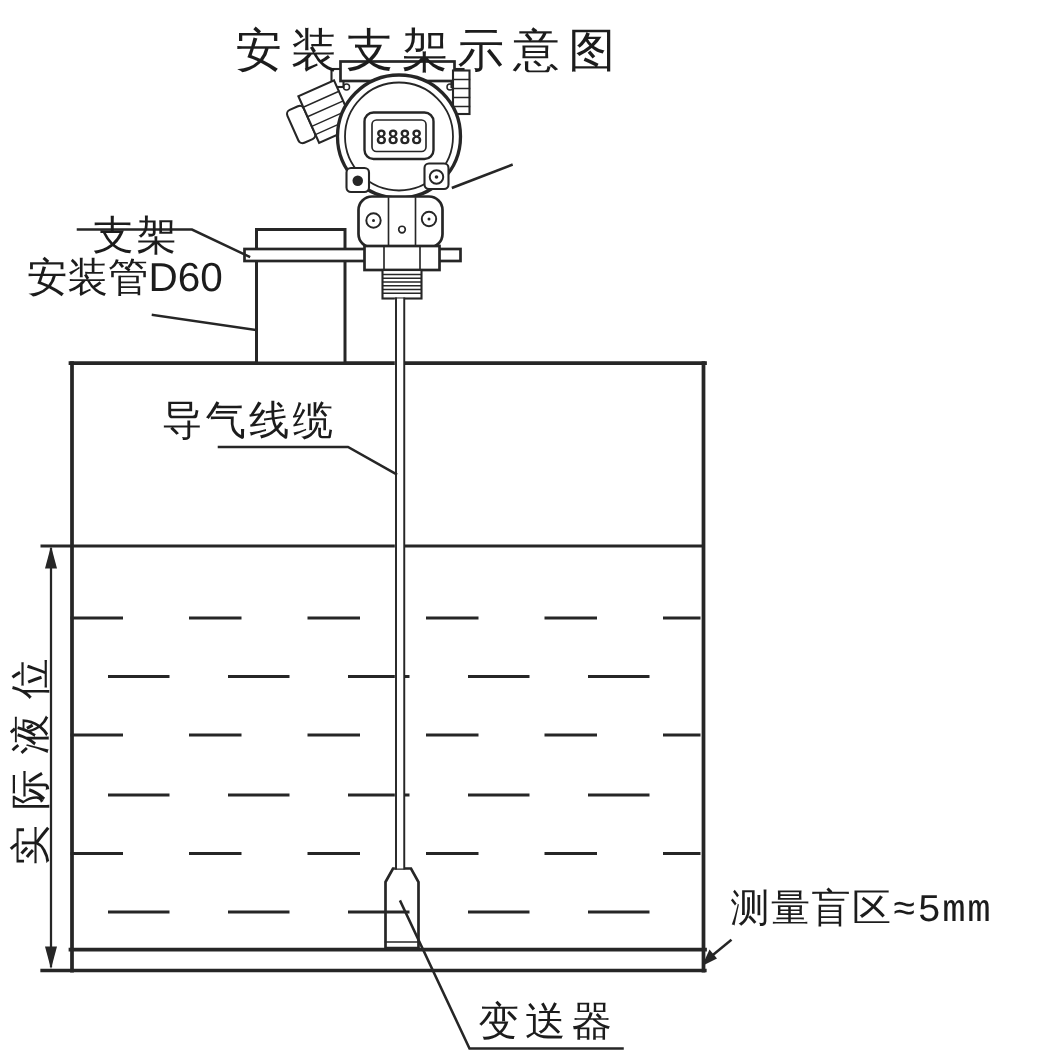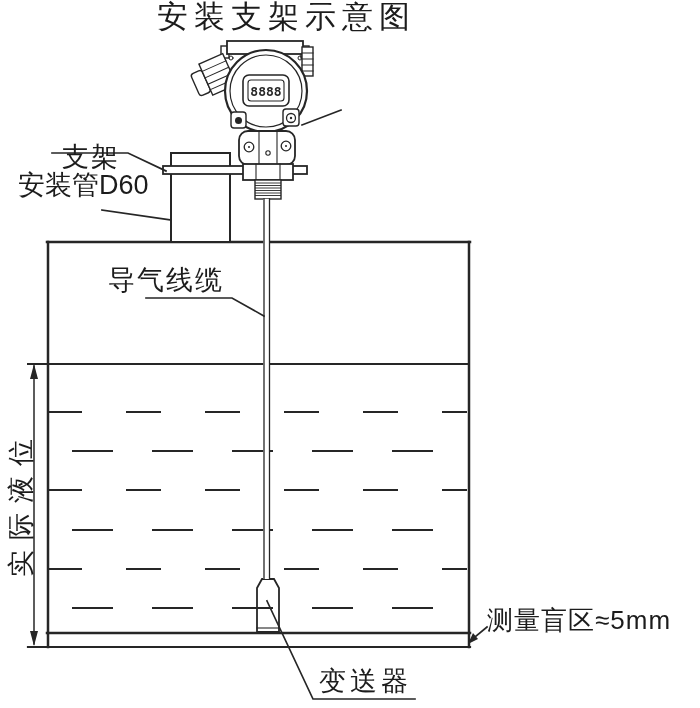--- a/index.html
+++ b/index.html
@@ -136,28 +136,28 @@
         <path d="M52,153 L128,153 L166,171"></path>
         <path d="M102,210 L171,220"></path>
         <path d="M146,298 L232,298 L264,316"></path>
         <path d="M267,601 L313,699 L415,699"></path>
         <path d="M487,627 L470,641"></path>
         <polygon points="468,644 478,639 473,633" fill="#262626" stroke="none"></polygon>
       </g>
     </g>
   </svg>
 
-  <div class="lbl title" style="left:157px;top:1px;">安装支架示意图</div>
+  <div class="lbl title" style="left:157px;top:18px;">安装支架示意图</div>
 
 
   <div class="lbl callout" style="left:62px;top:124px;margin-top:20px;">支架</div>
 
   <div class="lbl callout" style="left:18px;top:172px;letter-spacing:0;">安装管D60</div>
 
   <div class="lbl callout" style="left:108px;top:267px;">导气线缆</div>
 
   <div class="lbl callout vert" style="left:21px;top:503px;">实际液位</div>
 
-  <div class="lbl blind" style="left:487px;top:607px;">测量盲区≈5mm</div>
+  <div class="lbl blind" style="left:487px;top:594px;font-family:Liberation Mono, monospace;">测量盲区≈5mm</div>
 
   <div class="lbl callout" style="left:319px;top:668px;letter-spacing:4px;">变送器</div>
 
 </div>
 
 </body></html>

